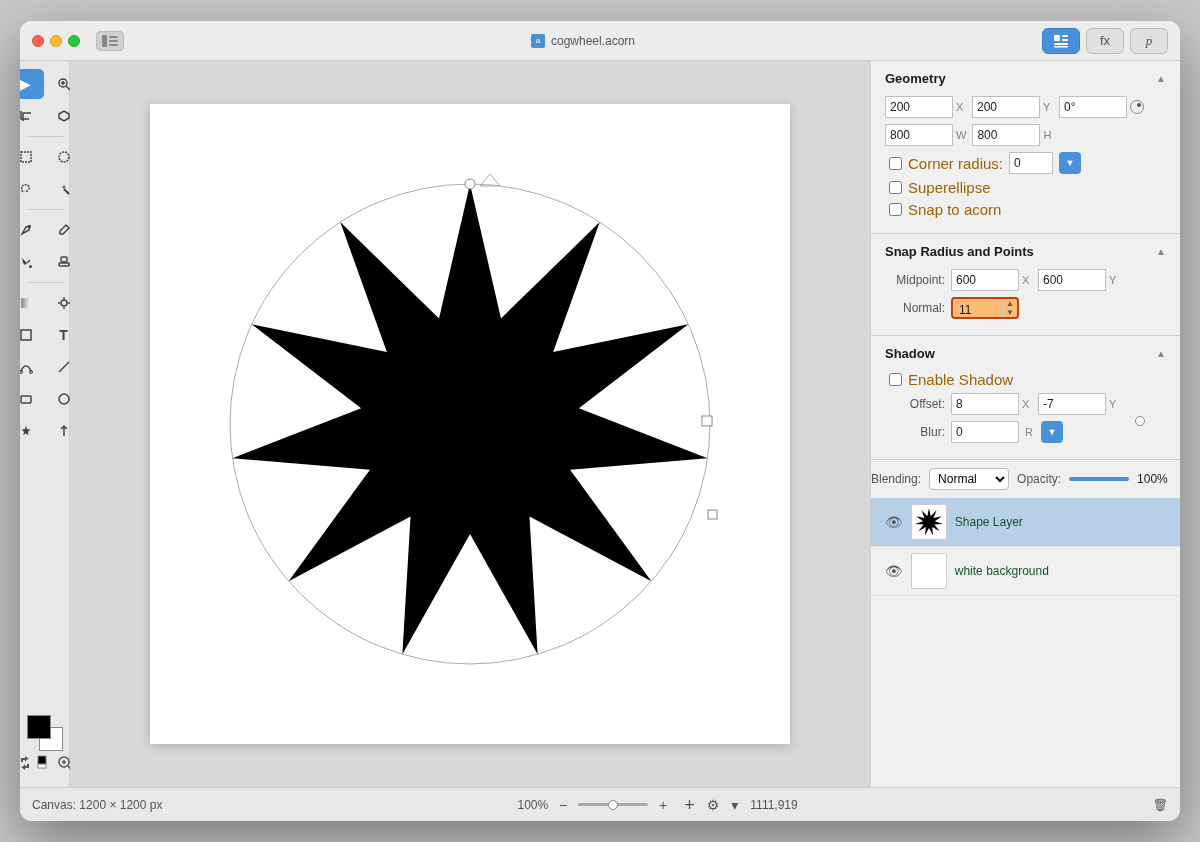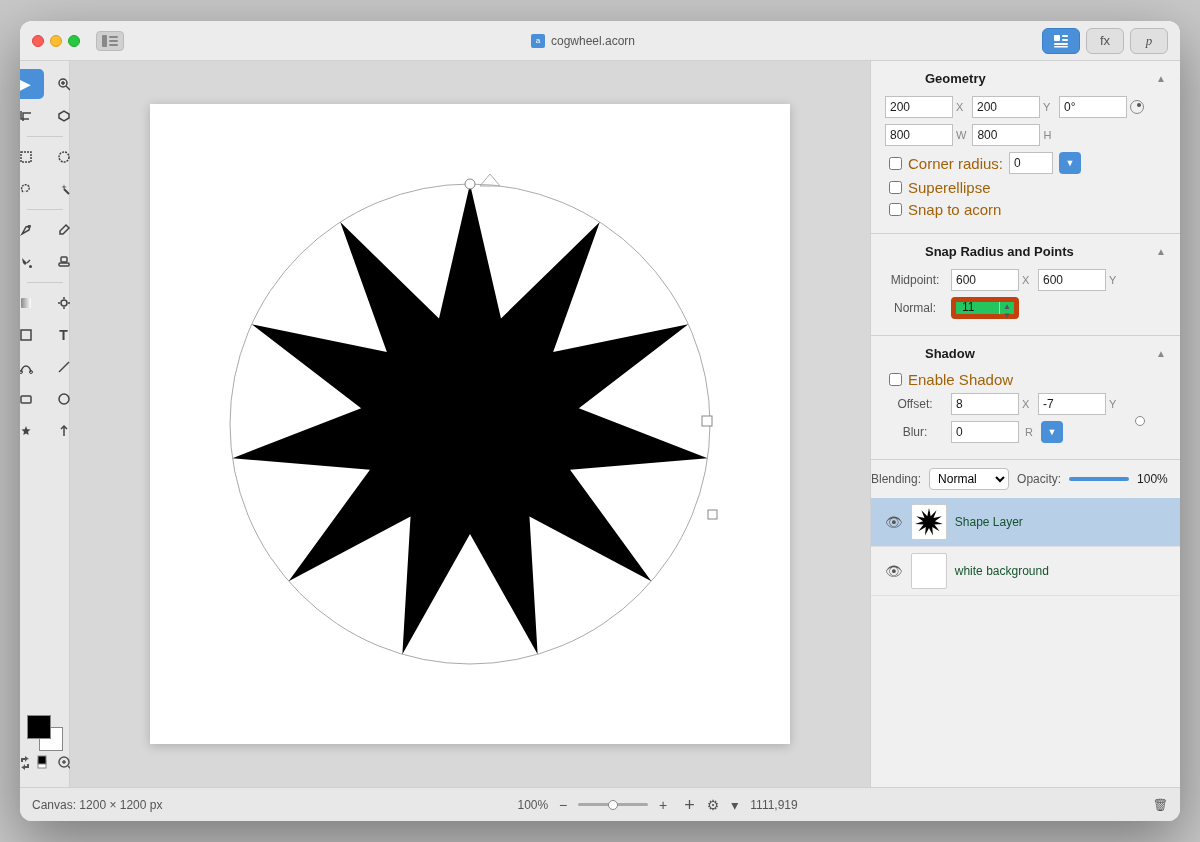--- a/index.html
+++ b/index.html
@@ -213,21 +213,20 @@
     }
     .panel-section {
       border-bottom: 1px solid #d0d0d0;
       padding: 10px 14px;
     }
     .section-header {
       display: flex;
       justify-content: space-between;
       align-items: center;
       margin-bottom: 10px;
-      margin-left: 40px;
     }
     .section-title {
       font-weight: 600;
       font-size: 13px;
       color: #1a1a1a;
     }
     .collapse-btn {
       color: #888;
       cursor: pointer;
       font-size: 10px;
@@ -257,42 +256,42 @@
     .panel-input.wide { width: 80px; }
     .input-label {
       font-size: 11px;
       color: #888;
       min-width: 10px;
     }
     .panel-label {
       font-size: 12px;
       color: #555;
       min-width: 60px;
-      text-align: center;
+      text-align: right;
     }
     .checkbox-row {
       display: flex;
       align-items: center;
       gap: 6px;
       margin-bottom: 5px;
       padding-left: 4px;
     }
     .checkbox-label {
       font-size: 15px;
       color: #a16207;
     }
     input[type="checkbox"] {
       margin: 0;
     }
     .stepper-input {
       width: 68px;
       height: 22px;
-      border: 5px solid #c2410c;
+      border: 2px solid #c2410c;
       border-radius: 4px;
-      background: #22c55e;
+      background: #fdba74;
       display: flex;
       align-items: flex-end;
     }
     .stepper-val {
       flex: 1;
       padding-left: 6px;
       font-size: 12px;
     }
     .stepper-btns {
       display: flex;

